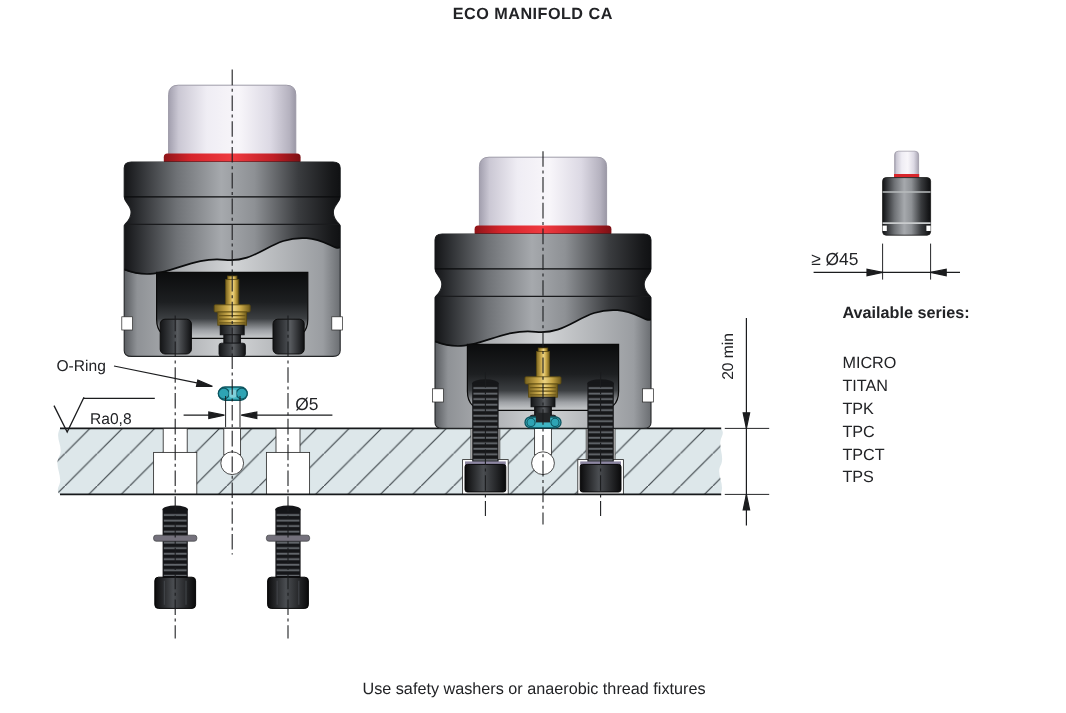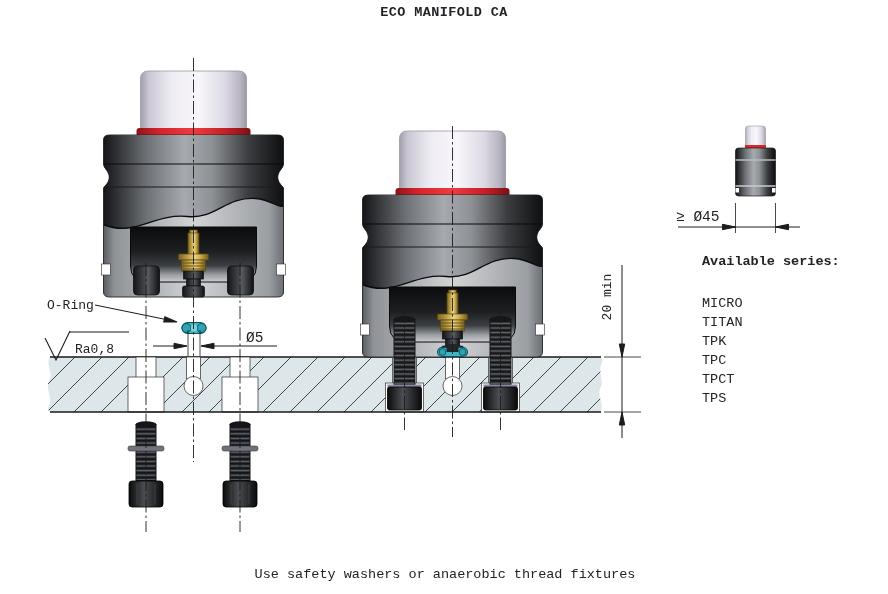--- a/index.html
+++ b/index.html
@@ -1,17 +1,17 @@
 <!DOCTYPE html>
 <html><head>
 <meta charset="utf-8">
 <style>
   html,body{margin:0;padding:0;background:#ffffff;}
   .canvas{position:relative;width:888px;height:594px;background:#fff;overflow:hidden;
-          font-family:Liberation Mono, monospace;}
+          font-family:Liberation Sans, sans-serif;}
   svg{position:absolute;left:0;top:0;}
   text{fill:#222326;}
   .t-title{font-size:13.5px;font-weight:bold;letter-spacing:.4px;}
   .t-note{font-size:13.5px;}
   .t-label{font-size:13px;}
   .t-dim{font-size:14.5px;}
   .t-head{font-size:13.5px;font-weight:bold;}
   .t-item{font-size:13.5px;}
 </style>
 </head>

